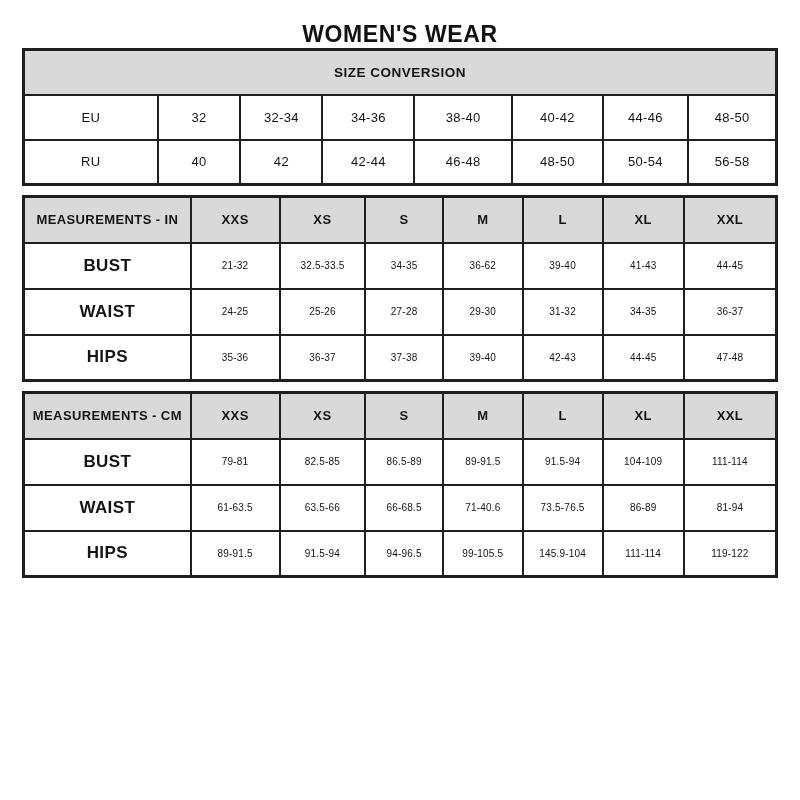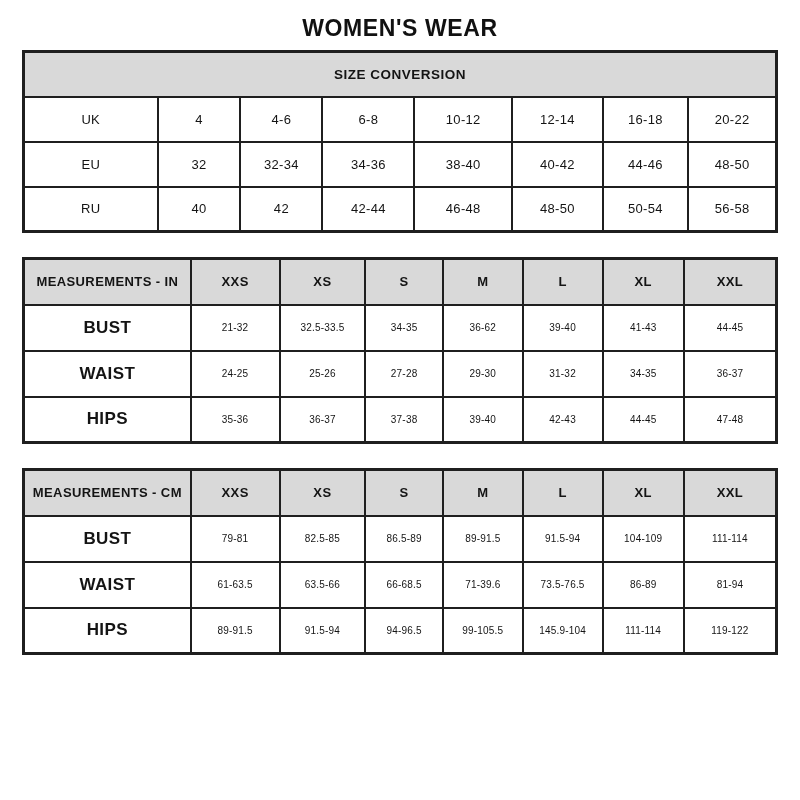--- a/index.html
+++ b/index.html
@@ -11,36 +11,36 @@
   *{box-sizing:border-box;}
   html,body{margin:0;padding:0;}
   body{
     width:800px;height:800px;
     background:var(--page-bg);
     font-family:"Liberation Sans","DejaVu Sans",sans-serif;
     color:var(--text);
   }
   .page-title{
     margin:0;
-    padding-top:15px;
+    padding-top:21px;
     text-align:center;
     font-size:23px;
     font-weight:600;
     letter-spacing:0.6px;
     color:#111;
   }
   table{
     width:756px;
     margin:0 auto;
     border-collapse:collapse;
     table-layout:fixed;
     border:3px solid var(--border);
   }
-  .tbl-wrap1{margin-top:8px;}
-  .tbl-wrap{margin-top:24px;}
+  .tbl-wrap1{margin-top:0;}
+  .tbl-wrap{margin-top:9px;}
   th,td{
     border:2px solid var(--border);
     text-align:center;
     vertical-align:middle;
     padding:0 2px;
     overflow:hidden;
   }
   th{
     font-weight:700;
     font-size:13px;
@@ -89,30 +89,20 @@
         <col class="c6">
         <col class="c7">
     </colgroup>
     <thead>
       <tr>
         <th class="gray span-head" colspan="8">SIZE CONVERSION</th>
       </tr>
     </thead>
     <tbody>
         <tr>
-          <td class="row-label">UK</td>
-          <td>4</td>
-          <td>4-6</td>
-          <td>6-8</td>
-          <td>10-12</td>
-          <td>12-14</td>
-          <td>16-18</td>
-          <td>20-22</td>
-        </tr>
-        <tr>
           <td class="row-label">EU</td>
           <td>32</td>
           <td>32-34</td>
           <td>34-36</td>
           <td>38-40</td>
           <td>40-42</td>
           <td>44-46</td>
           <td>48-50</td>
         </tr>
         <tr>
@@ -221,21 +211,21 @@
           <td>89-91.5</td>
           <td>91.5-94</td>
           <td>104-109</td>
           <td>111-114</td>
         </tr>
         <tr>
           <td class="row-label">WAIST</td>
           <td>61-63.5</td>
           <td>63.5-66</td>
           <td>66-68.5</td>
-          <td>71-39.6</td>
+          <td>71-40.6</td>
           <td>73.5-76.5</td>
           <td>86-89</td>
           <td>81-94</td>
         </tr>
         <tr>
           <td class="row-label">HIPS</td>
           <td>89-91.5</td>
           <td>91.5-94</td>
           <td>94-96.5</td>
           <td>99-105.5</td>

